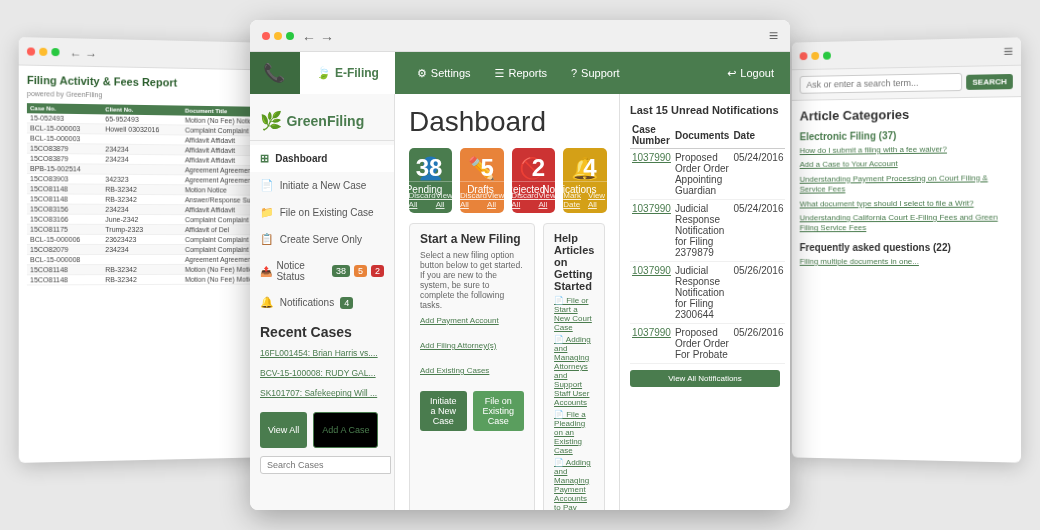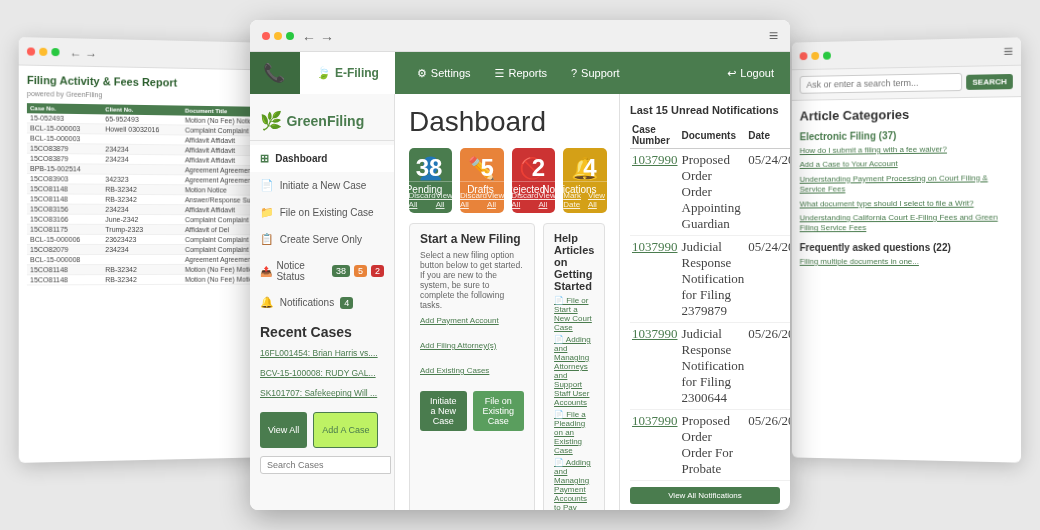--- a/index.html
+++ b/index.html
@@ -359,21 +359,21 @@
     .btn-view-all {
       background: #4a7c4e;
       color: #fff;
       border: none;
       padding: 4px 8px;
       font-size: 9px;
       border-radius: 3px;
       cursor: pointer;
     }
     .btn-add-case {
-      background: #bef264;
+      background: #000000;
       color: #4a7c4e;
       border: 1px solid #4a7c4e;
       padding: 12px 8px;
       font-size: 9px;
       border-radius: 3px;
       cursor: pointer;
     }
     .sidebar-search {
       padding: 0 10px 8px;
       display: flex;
@@ -555,22 +555,21 @@
       font-weight: bold;
       border-bottom: 1px solid #ccc;
       padding: 2px 2px;
       text-align: left;
     }
     .notif-table td {
       padding: 3px 2px;
       border-bottom: 1px solid #f0f0f0;
       color: #444;
       vertical-align: top;
-      font-size: 13px;
-      font-family: Liberation Serif, serif;
+      font-size: 10px;
     }
     .notif-case-link {
       color: #4a7c4e;
       text-decoration: underline;
     }
     .view-all-notif {
       background: #4a7c4e;
       color: #fff;
       border: none;
       padding: 4px 8px;

